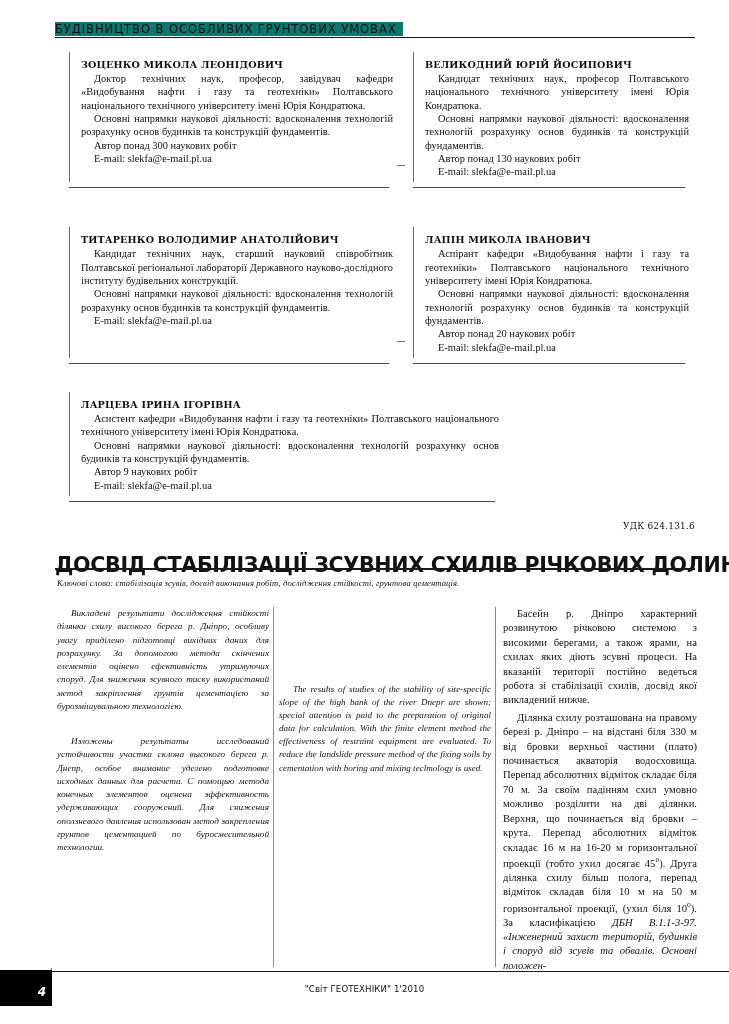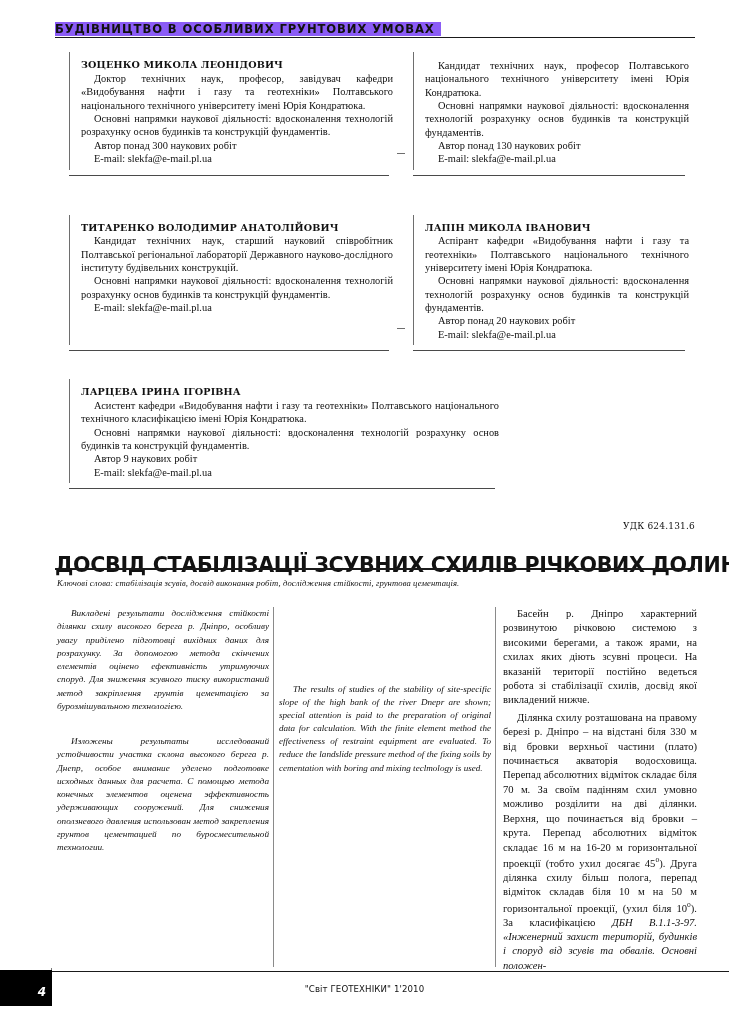--- a/index.html
+++ b/index.html
@@ -22,25 +22,25 @@
     left: 55px;
     top: 22px;
     width: 640px;
     height: 26px;
   }
   .page-header-title {
     position: absolute;
     left: 0;
     top: 0;
     font-family: "DejaVu Sans", sans-serif;
-    font-weight: bold;
+    font-weight: normal;
     font-size: 11.6px;
     letter-spacing: 0.9px;
     white-space: nowrap;
-    background: #8b5cf6;
+    background: #0f766e;
     padding-right: 6px;
     z-index: 2;
   }
   .page-header-rule {
     position: absolute;
     left: 0;
     right: 0;
     top: 15px;
     border-top: 1px solid #1a1a1a;
     z-index: 1;
@@ -272,20 +272,21 @@
     <div class="bio-cell left">
       <div class="bio-name">ЗОЦЕНКО МИКОЛА ЛЕОНІДОВИЧ</div>
       <p class="bio-p">Доктор технічних наук, професор, завідувач кафедри «Видобування нафти і газу та геотехніки»  Полтавського національного технічного університету імені Юрія Кондратюка.</p>
       <p class="bio-p">Основні напрямки наукової діяльності: вдосконалення технологій розрахунку основ будинків та конструкцій фундаментів.</p>
       <p class="bio-p tight">Автор понад 300 наукових робіт</p>
       <p class="bio-p tight">E-mail: slekfa@e-mail.pl.ua</p>
       <div class="bio-underline"></div>
       <div class="bio-tick"></div>
     </div>
     <div class="bio-cell right">
+      <div class="bio-name">ВЕЛИКОДНИЙ ЮРІЙ ЙОСИПОВИЧ</div>
       <p class="bio-p">Кандидат технічних наук, професор Полтавського національного технічного університету імені Юрія Кондратюка.</p>
       <p class="bio-p">Основні напрямки наукової діяльності: вдосконалення технологій розрахунку основ будинків та конструкцій фундаментів.</p>
       <p class="bio-p tight">Автор понад 130 наукових робіт</p>
       <p class="bio-p tight">E-mail: slekfa@e-mail.pl.ua</p>
       <div class="bio-underline"></div>
     </div>
   </div>
 
   <div class="bio-row" style="margin-top:35px;">
     <div class="bio-cell left">
@@ -302,21 +303,21 @@
       <p class="bio-p">Основні напрямки наукової діяльності: вдосконалення технологій розрахунку основ будинків та конструкцій фундаментів.</p>
       <p class="bio-p tight">Автор понад 20 наукових робіт</p>
       <p class="bio-p tight">E-mail: slekfa@e-mail.pl.ua</p>
       <div class="bio-underline"></div>
     </div>
   </div>
 
   <div class="bio-row" style="margin-top:24px;">
     <div class="bio-cell wide">
       <div class="bio-name">ЛАРЦЕВА ІРИНА ІГОРІВНА</div>
-      <p class="bio-p">Асистент кафедри «Видобування нафти і газу та геотехніки» Полтавського національного технічного класифікацією імені Юрія Кондратюка.</p>
+      <p class="bio-p">Асистент кафедри «Видобування нафти і газу та геотехніки» Полтавського національного технічного університету імені Юрія Кондратюка.</p>
       <p class="bio-p">Основні напрямки наукової діяльності: вдосконалення технологій розрахунку основ будинків та конструкцій фундаментів.</p>
       <p class="bio-p tight">Автор 9 наукових робіт</p>
       <p class="bio-p tight">E-mail: slekfa@e-mail.pl.ua</p>
       <div class="bio-underline"></div>
     </div>
   </div>
 
 </div>
 
 <div class="udc">УДК 624.131.6</div>

